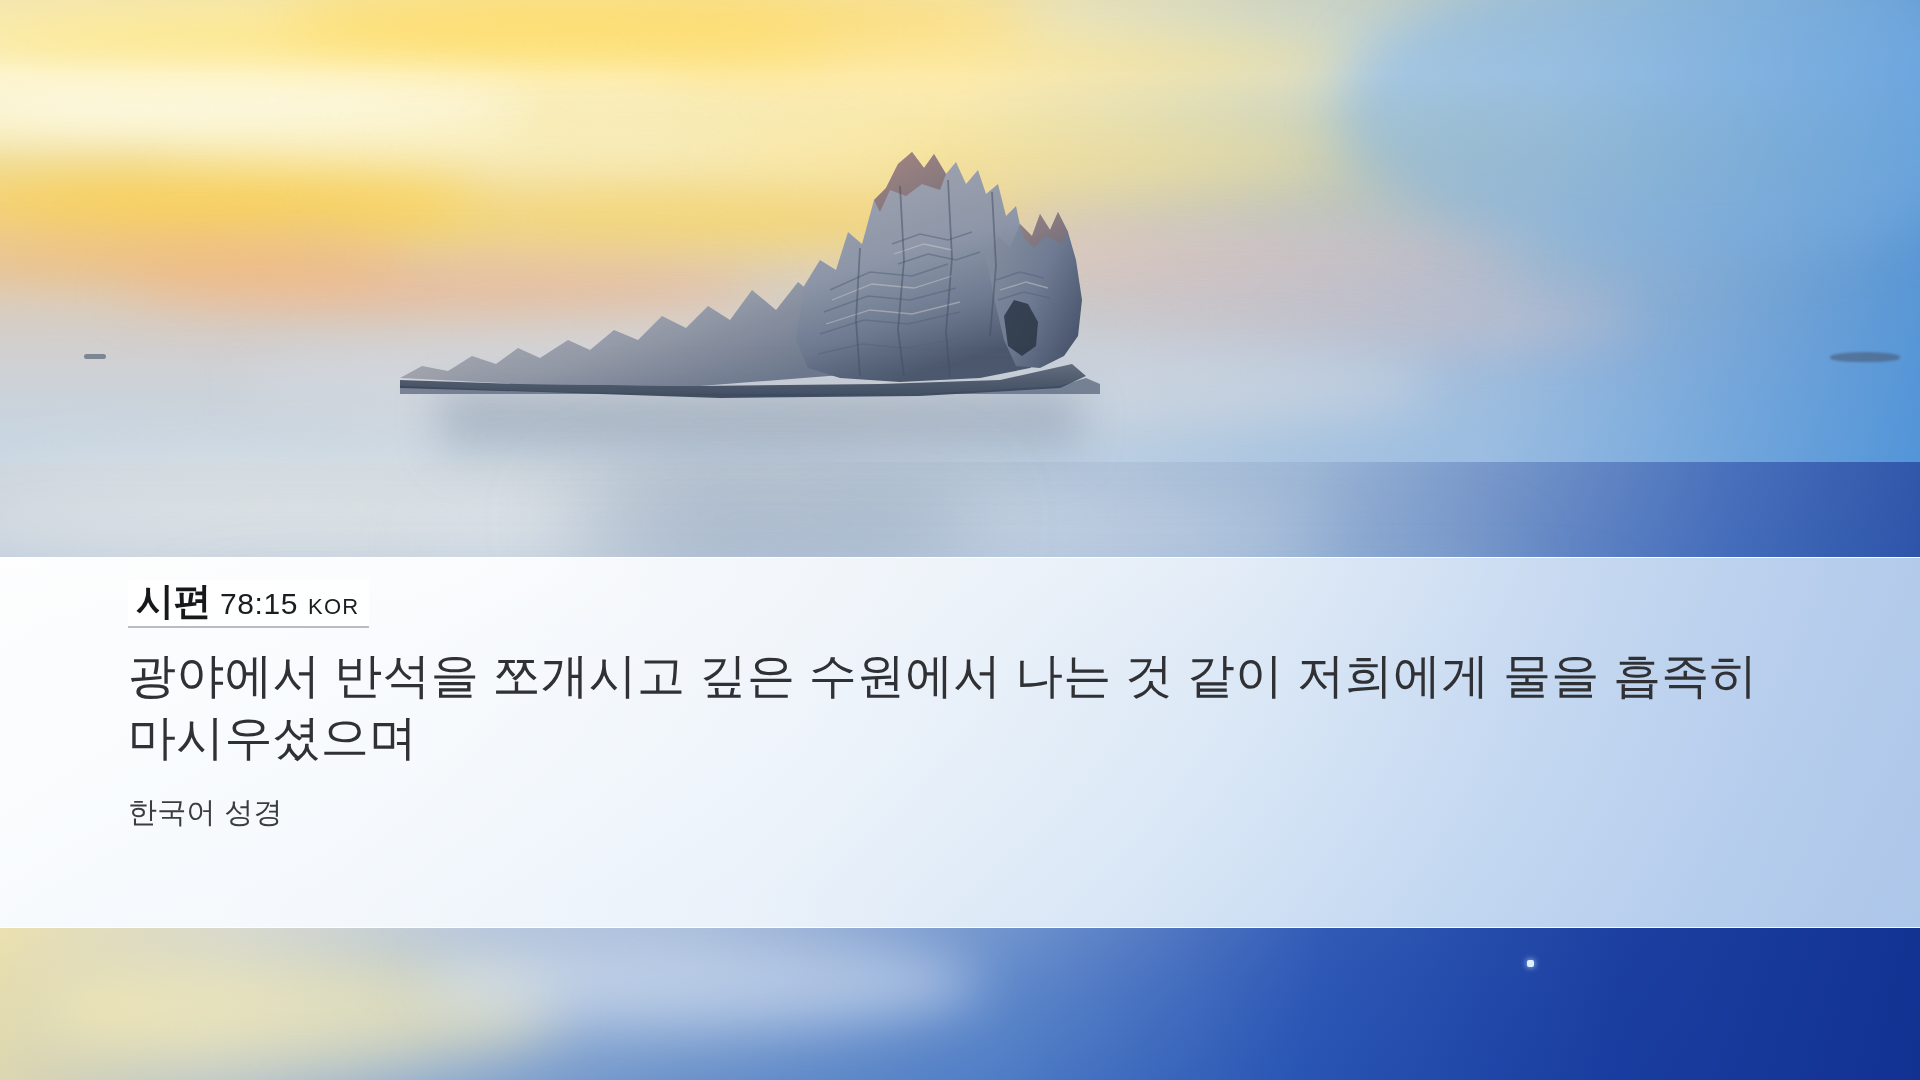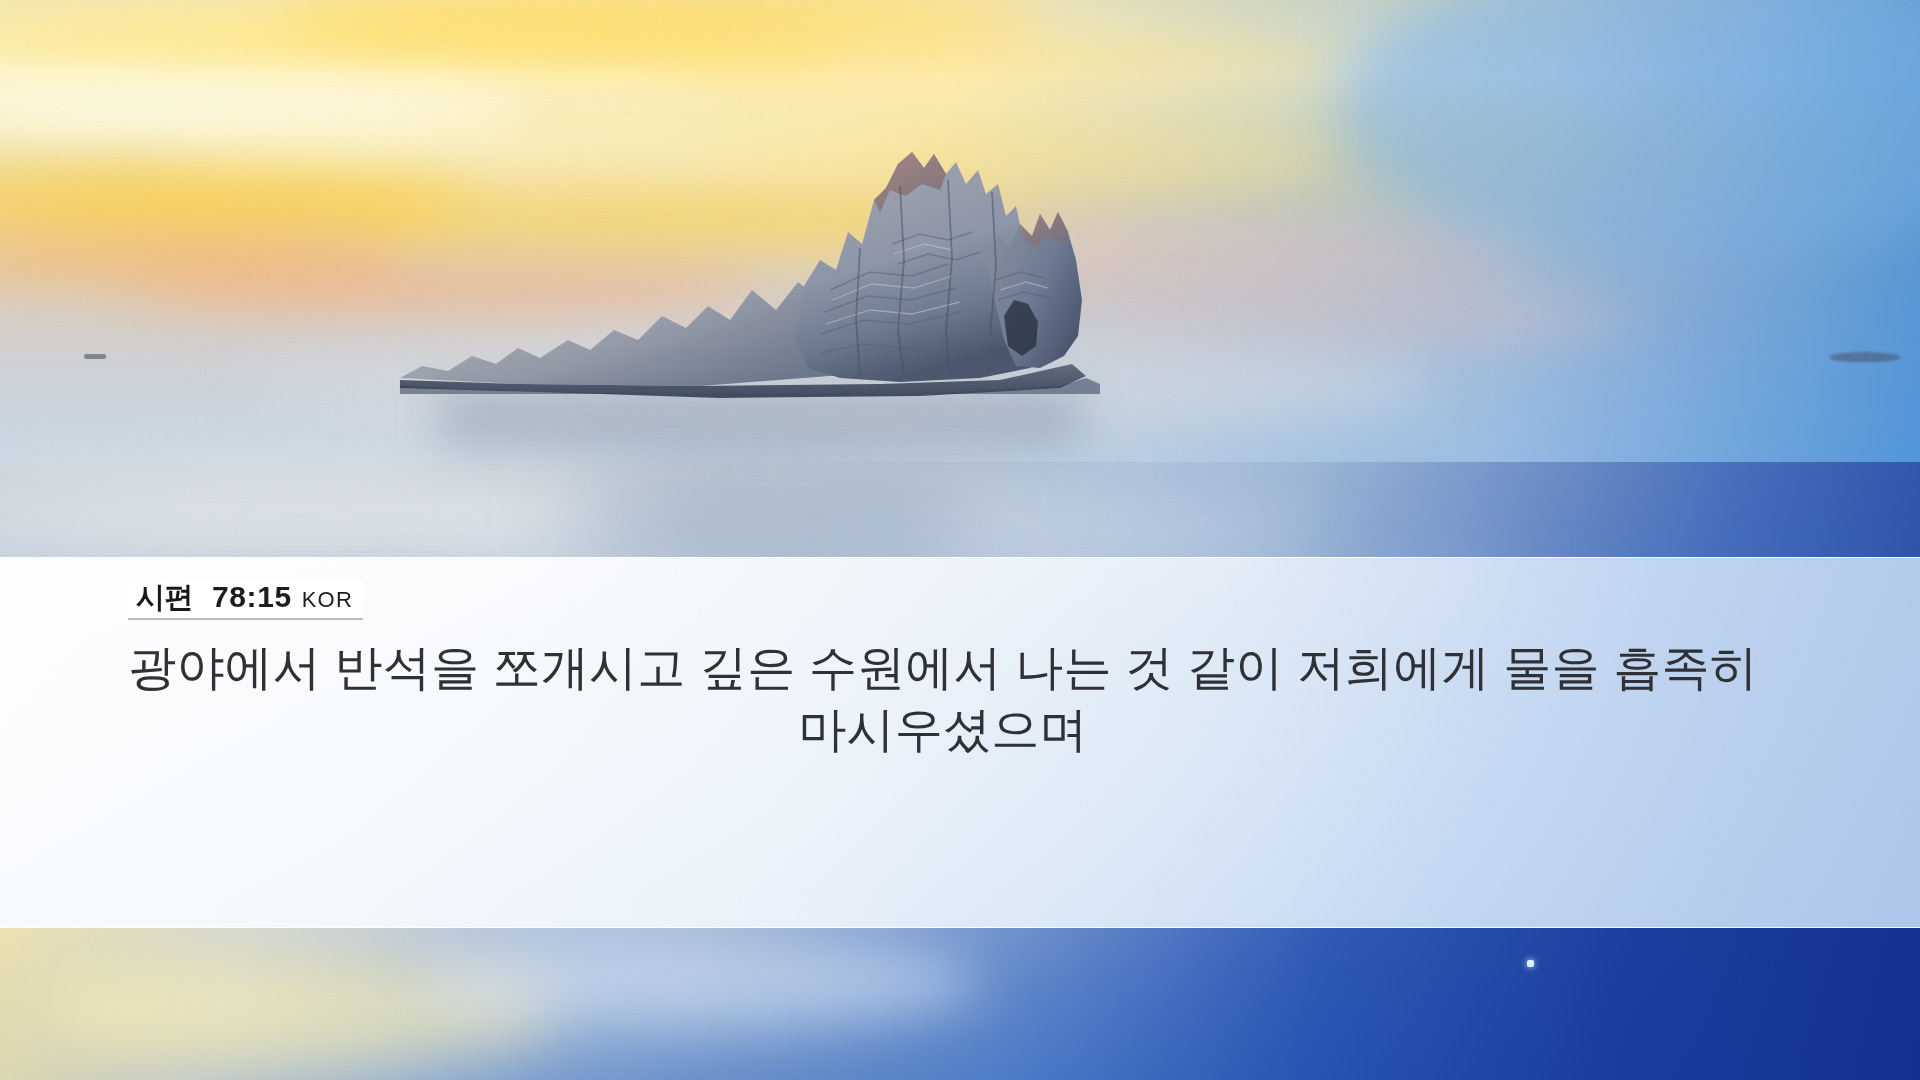--- a/index.html
+++ b/index.html
@@ -128,49 +128,48 @@
   }
   .ref-line {
     display: inline-block;
     background: rgba(255,255,255,0.82);
     padding: 2px 10px 6px 8px;
     border-bottom: 2px solid #b9bcc0;
     white-space: nowrap;
     line-height: 1.0;
   }
   .ref-book {
-    font-size: 29px;
+    font-size: 38px;
     font-weight: 700;
     color: #16181a;
     letter-spacing: -0.5px;
   }
   .ref-num {
     font-size: 30px;
-    font-weight: 700;
+    font-weight: 400;
     color: #1b1d20;
     letter-spacing: 0.6px;
-    margin-left: 19px;
+    margin-left: 9px;
   }
   .ref-ver {
     font-size: 22px;
     font-weight: 400;
     color: #1b1d20;
     letter-spacing: 1.2px;
     margin-left: 10px;
   }
   .verse-text {
     margin-top: 17px;
     font-size: 48px;
     line-height: 1.30;
     color: #2f3134;
     font-weight: 400;
     letter-spacing: 0.2px;
     max-width: 1630px;
     word-break: keep-all;
-    text-align: center;
   }
   .verse-source {
     margin-top: 23px;
     font-size: 29px;
     color: #3a3c40;
     font-weight: 400;
     letter-spacing: 0.3px;
   }
 </style>
 </head>
@@ -318,17 +317,18 @@
 
   <div class="verse-card">
     <div class="verse-inner">
 
       <div class="ref-line">
         <span class="ref-book">시편</span><span class="ref-num">78:15</span><span class="ref-ver">KOR</span>
       </div>
 
       <div class="verse-text">광야에서 반석을 쪼개시고 깊은 수원에서 나는 것 같이 저희에게 물을 흡족히 마시우셨으며</div>
 
+      <div class="verse-source">한국어 성경</div>
 
     </div>
   </div>
 
 </div>
 
 </body></html>

